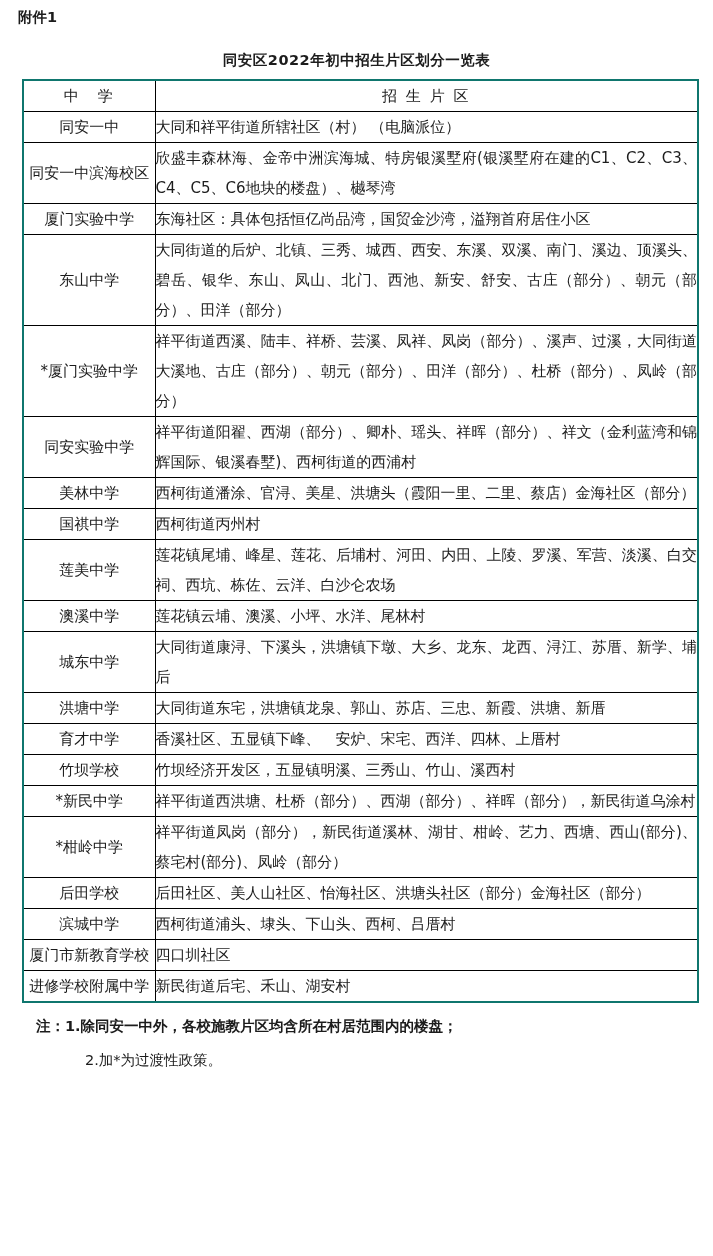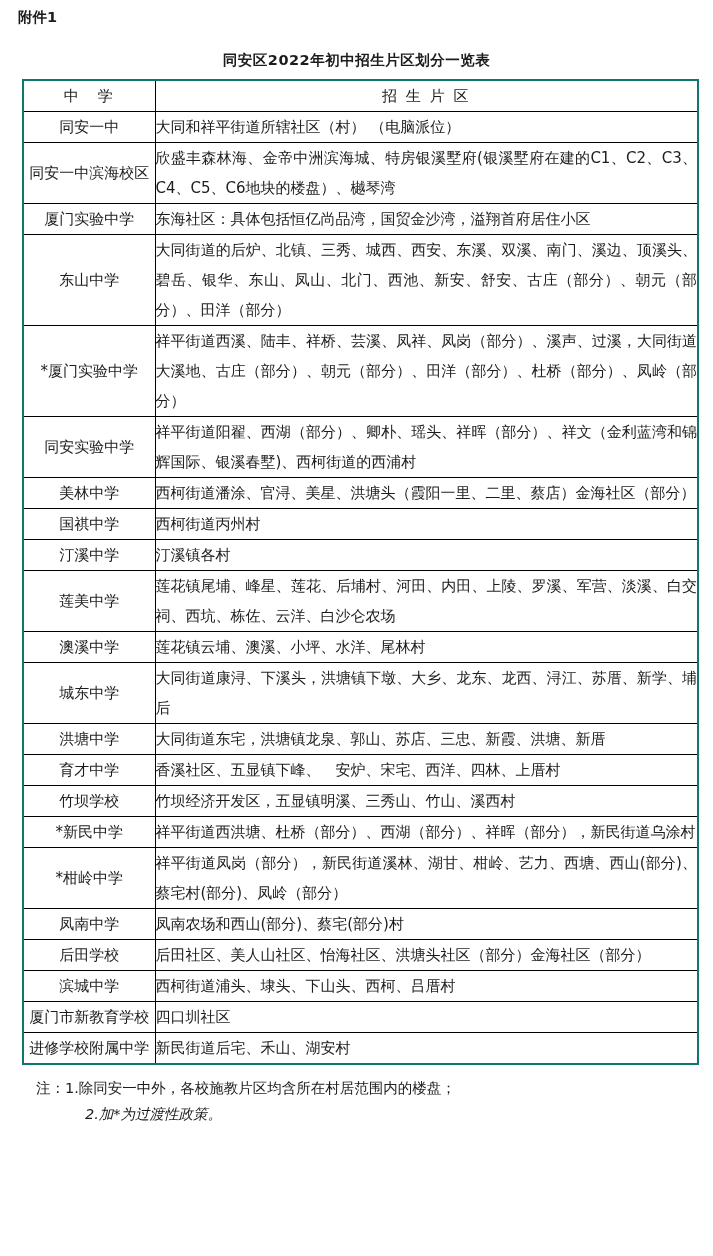--- a/index.html
+++ b/index.html
@@ -58,25 +58,26 @@
   td.district-cell {
     text-align: justify;
     padding: 1px 4px 1px 3px;
   }
   .notes {
     margin: 10px 0 0 36px;
     font-size: 14.5px;
   }
   .note-line {
     line-height: 26px;
+    font-weight: bold;
   }
   .note-line-2 {
     margin-left: 49px;
     line-height: 26px;
-    font-style: italic;
+    margin-top: 8px;
   }
 </style>
 </head>
 <body>
 
 <div class="attachment-label">附件1</div>
 
 <div class="doc-title">同安区2022年初中招生片区划分一览表</div>
 
 <table class="zone-table">
@@ -124,24 +125,20 @@
   <tr>
     <td class="school-cell">美林中学</td>
     <td class="district-cell">西柯街道潘涂、官浔、美星、洪塘头（霞阳一里、二里、蔡店）金海社区（部分）</td>
   </tr>
 
   <tr>
     <td class="school-cell">国祺中学</td>
     <td class="district-cell">西柯街道丙州村</td>
   </tr>
 
-  <tr>
-    <td class="school-cell">汀溪中学</td>
-    <td class="district-cell">汀溪镇各村</td>
-  </tr>
 
   <tr>
     <td class="school-cell">莲美中学</td>
     <td class="district-cell">莲花镇尾埔、峰星、莲花、后埔村、河田、内田、上陵、罗溪、军营、淡溪、白交祠、西坑、栋佐、云洋、白沙仑农场</td>
   </tr>
 
   <tr>
     <td class="school-cell">澳溪中学</td>
     <td class="district-cell">莲花镇云埔、澳溪、小坪、水洋、尾林村</td>
   </tr>
@@ -171,24 +168,20 @@
     <td class="school-cell">*新民中学</td>
     <td class="district-cell">祥平街道西洪塘、杜桥（部分）、西湖（部分）、祥晖（部分），新民街道乌涂村</td>
   </tr>
 
 
   <tr>
     <td class="school-cell">*柑岭中学</td>
     <td class="district-cell">祥平街道凤岗（部分），新民街道溪林、湖甘、柑岭、艺力、西塘、西山(部分)、蔡宅村(部分)、凤岭（部分）</td>
   </tr>
 
-  <tr>
-    <td class="school-cell">凤南中学</td>
-    <td class="district-cell">凤南农场和西山(部分)、蔡宅(部分)村</td>
-  </tr>
 
   <tr>
     <td class="school-cell">后田学校</td>
     <td class="district-cell">后田社区、美人山社区、怡海社区、洪塘头社区（部分）金海社区（部分）</td>
   </tr>
 
   <tr>
     <td class="school-cell">滨城中学</td>
     <td class="district-cell">西柯街道浦头、埭头、下山头、西柯、吕厝村</td>
   </tr>

